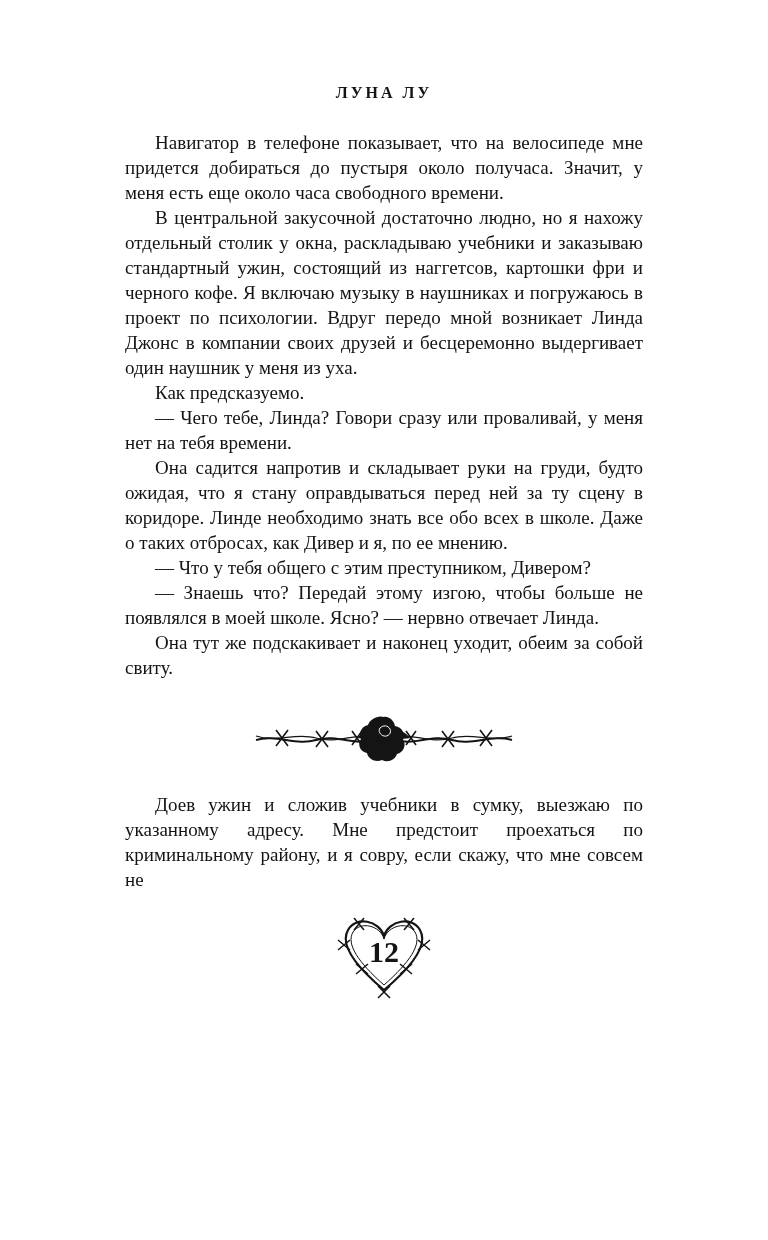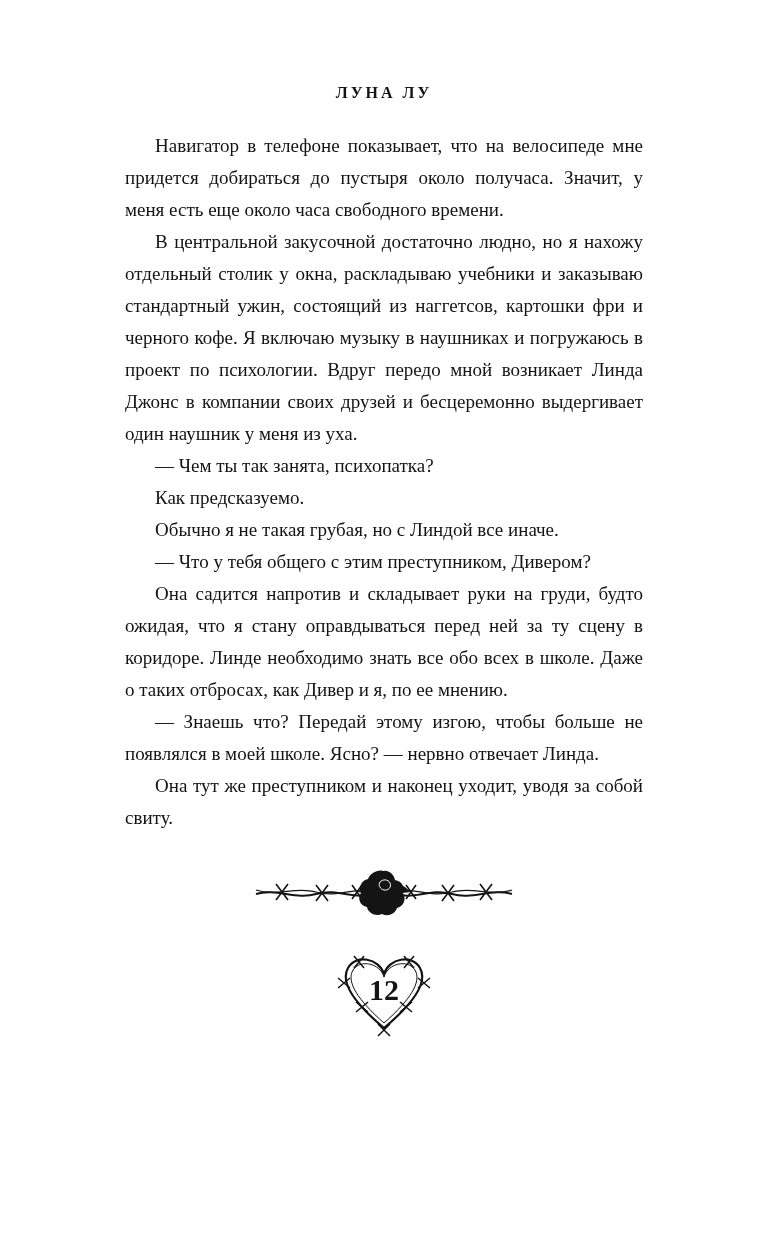--- a/index.html
+++ b/index.html
@@ -26,21 +26,21 @@
     font-weight: 700;
     letter-spacing: 3px;
     color: #141414;
   }
   .content {
     position: absolute;
     top: 130px;
     left: 125px;
     width: 518px;
     font-size: 19px;
-    line-height: 32px;
+    line-height: 25px;
     text-align: justify;
   }
   .content p {
     margin: 0;
     text-indent: 30px;
   }
   .divider {
     margin: 32px auto 28px auto;
     width: 260px;
     height: 52px;
@@ -65,27 +65,26 @@
 </head>
 <body>
 
 <div class="page">
 
   <div class="running-header">ЛУНА ЛУ</div>
 
   <div class="content">
     <p>Навигатор в телефоне показывает, что на велосипеде мне придется добираться до пустыря около получаса. Значит, у меня есть еще около часа свободного времени.</p>
     <p>В центральной закусочной достаточно людно, но я нахожу отдельный столик у окна, раскладываю учебники и заказываю стандартный ужин, состоящий из наггетсов, картошки фри и черного кофе. Я включаю музыку в наушниках и погружаюсь в проект по психологии. Вдруг передо мной возникает Линда Джонс в компании своих друзей и бесцеремонно выдергивает один наушник у меня из уха.</p>
-    <p>— Чем ты так занята, психопатка?</p>
     <p>Как предсказуемо.</p>
-    <p>Обычно я не такая грубая, но с Линдой все иначе.</p>
+    <p>— Чего тебе, Линда? Говори сразу или проваливай, у меня нет на тебя времени.</p>
+    <p>Она садится напротив и складывает руки на груди, будто ожидая, что я стану оправдываться перед ней за ту сцену в коридоре. Линде необходимо знать все обо всех в школе. Даже о таких отбросах, как Дивер и я, по ее мнению.</p>
     <p>— Что у тебя общего с этим преступником, Дивером?</p>
-    <p>Она садится напротив и складывает руки на груди, будто ожидая, что я стану оправдываться перед ней за ту сцену в коридоре. Линде необходимо знать все обо всех в школе. Даже о таких отбросах, как Дивер и я, по ее мнению.</p>
     <p>— Знаешь что? Передай этому изгою, чтобы больше не появлялся в моей школе. Ясно? — нервно отвечает Линда.</p>
-    <p>Она тут же преступником и наконец уходит, уводя за собой свиту.</p>
+    <p>Она тут же подскакивает и наконец уходит, обеим за собой свиту.</p>
 
     <div class="divider">
 
       <svg width="260" height="52" viewBox="0 0 260 52" fill="none" stroke="#141414">
 
         <path d="M2,28 C 22,22 42,34 62,28 C 82,22 100,33 112,29" stroke-width="2"></path>
         <path d="M2,24 C 22,31 42,20 62,26 C 82,32 100,22 112,25" stroke-width="1.3"></path>
         <path d="M148,29 C 160,33 178,22 198,28 C 218,34 238,22 258,28" stroke-width="2"></path>
         <path d="M148,25 C 160,22 178,32 198,26 C 218,20 238,31 258,24" stroke-width="1.3"></path>
 
@@ -102,20 +101,21 @@
         </g>
 
         <path d="M104,26 C 110,18 120,16 126,20 C 120,26 112,28 104,26 Z" fill="#141414" stroke="none"></path>
         <path d="M156,26 C 150,18 140,16 134,20 C 140,26 148,28 156,26 Z" fill="#141414" stroke="none"></path>
 
         <path d="M130,5 c-6,-2 -14,2 -16,8 c-6,1 -10,8 -7,14 c-4,5 -1,13 6,14 c1,6 9,10 15,7 c6,3 13,0 15,-6 c6,-1 10,-9 6,-14 c3,-6 -1,-13 -8,-14 c-1,-6 -7,-10 -11,-9 z" fill="#141414" stroke="none"></path>
         <path d="M126,16 c3,-3 8,-3 10,1 c2,4 -2,8 -6,7 c-4,-1 -6,-5 -4,-8 z" fill="#141414" stroke="#ffffff" stroke-width="1"></path>
       </svg>
     </div>
 
+    <p>Доев ужин и сложив учебники в сумку, выезжаю по указанному адресу. Мне предстоит проехаться по криминальному району, и я совру, если скажу, что мне совсем не</p>
 
     <div class="ornament">
 
       <svg width="96" height="100" viewBox="0 0 96 100" fill="none" stroke="#141414">
         <path d="M48,28 C 43,12 20,8 12,22 C 4,36 17,56 48,82 C 79,56 92,36 84,22 C 76,8 53,12 48,28 Z" stroke-width="2.2"></path>
         <path d="M48,31 C 44,17 24,13 17,24 C 10,36 22,54 48,77 C 74,54 86,36 79,24 C 72,13 52,17 48,31 Z" stroke-width="1"></path>
 
         <g stroke-width="1.5">
           <path d="M18,10 L28,22 M18,22 L28,10"></path>
           <path d="M68,10 L78,22 M68,22 L78,10"></path>

